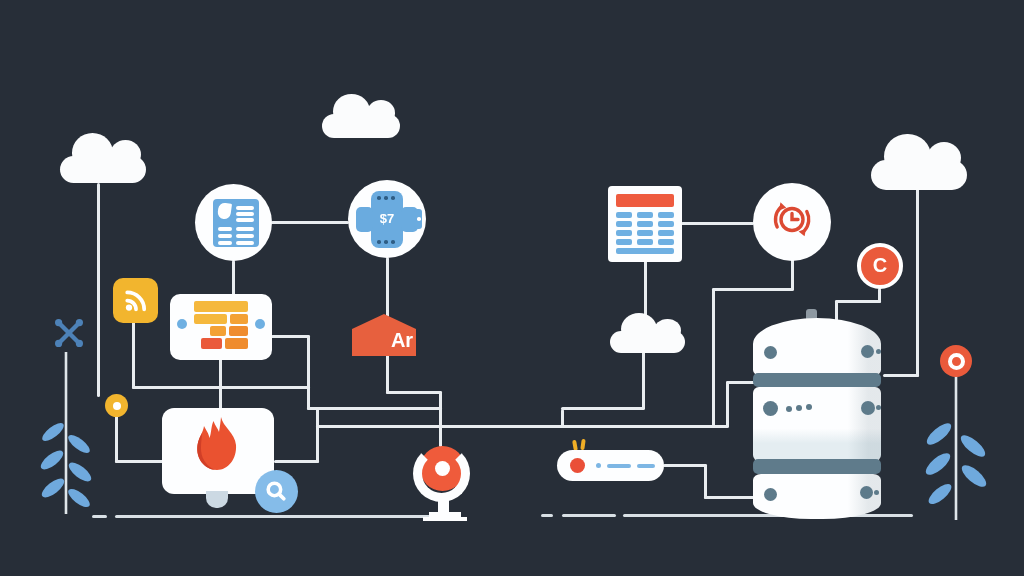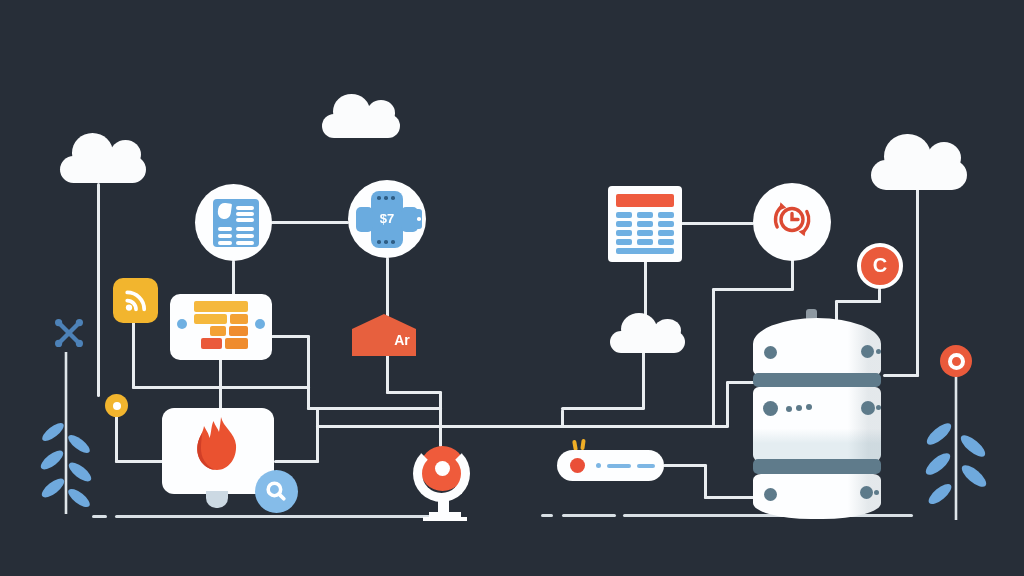--- a/index.html
+++ b/index.html
@@ -22,21 +22,21 @@
   
   .watch i{position:absolute;background:#6aabdf;border-radius:8px;}
   .watch .dot{position:absolute;width:3.5px;height:3.5px;border-radius:50%;background:#2e5d85;}
   .watch-label{position:absolute;color:#fff;font-weight:bold;font-size:13px;text-align:center;}
   
   .card{position:absolute;background:#fdfeff;border-radius:10px;}
   .bar{position:absolute;border-radius:2px;}
   
   .banner{position:absolute;background:#e7603e;clip-path:polygon(0 36%,50% 0,100% 36%,100% 100%,0 100%);
           display:flex;align-items:center;justify-content:center;}
-  .banner div{color:#fff;font-weight:bold;font-size:14px;padding-top:10px;margin-left:36px;}
+  .banner div{color:#fff;font-weight:bold;font-size:20px;padding-top:10px;margin-left:36px;}
   
   .badge{position:absolute;border-radius:50%;background:#ea5a3b;box-sizing:border-box;}
   .c-badge{border:4px solid #fff;color:#fff;font-weight:bold;font-size:20px;text-align:center;line-height:37px;}
   .ring{position:absolute;border:4px solid #fff;border-radius:50%;}
   
   .ydot{position:absolute;background:#f2b52e;border-radius:50%;}
   .ydot i{position:absolute;background:#fff;border-radius:50%;}
   
   .pill{position:absolute;background:#fdfeff;border-radius:16px;}
   .pill .red{position:absolute;background:#ea4f38;border-radius:50%;}

